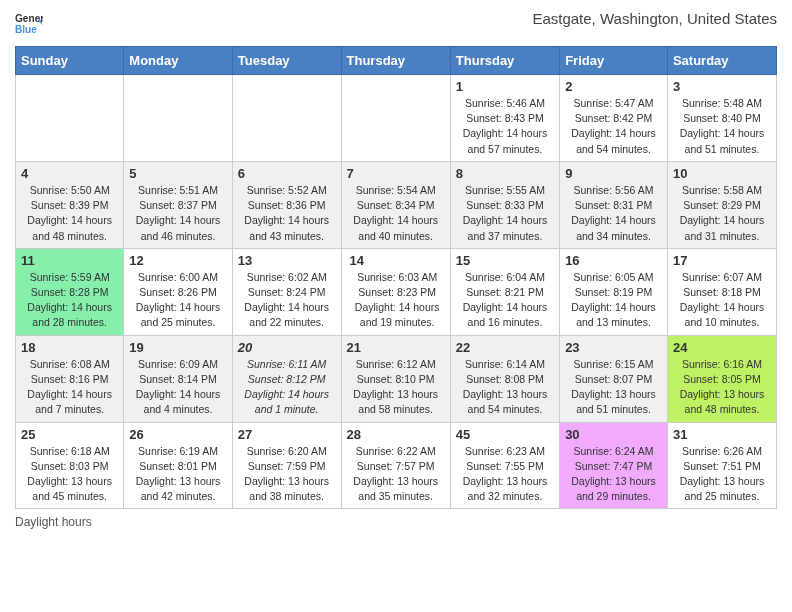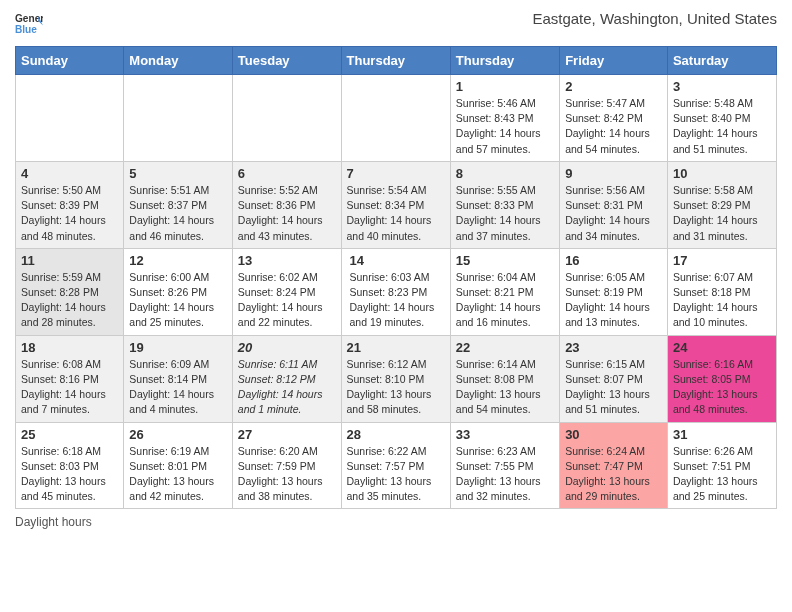--- a/index.html
+++ b/index.html
@@ -71,20 +71,21 @@
     .day-num {
       font-size: 13px;
       font-weight: bold;
       display: block;
       margin-bottom: 2px;
     }
     .day-info {
       font-size: 10.5px;
       color: #333;
       line-height: 1.45;
+      text-align: center;
     }
     .empty-cell {
       background: #fff !important;
     }
     .footer-note {
       font-size: 12px;
       color: #555;
       margin-top: 6px;
       text-align: left;
     }
@@ -180,21 +181,21 @@
 Daylight: 14 hours and 34 minutes.</div>
         </td>
         <td style="background: rgb(240, 240, 240);">
           <span class="day-num">10</span>
           <div class="day-info" style="white-space: pre-line;">Sunrise: 5:58 AM
 Sunset: 8:29 PM
 Daylight: 14 hours and 31 minutes.</div>
         </td>
       </tr>
       <tr>
-        <td style="background: #e5e5e5; margin-top: 39px;">
+        <td style="background: #86efac; margin-top: 39px;">
           <span class="day-num">11</span>
           <div class="day-info" style="white-space: pre-line;">Sunrise: 5:59 AM
 Sunset: 8:28 PM
 Daylight: 14 hours and 28 minutes.</div>
         </td>
         <td style="background: rgb(255, 255, 255);">
           <span class="day-num">12</span>
           <div class="day-info" style="white-space: pre-line;">Sunrise: 6:00 AM
 Sunset: 8:26 PM
 Daylight: 14 hours and 25 minutes.</div>
@@ -260,21 +261,21 @@
           <div class="day-info" style="white-space: pre-line;">Sunrise: 6:14 AM
 Sunset: 8:08 PM
 Daylight: 13 hours and 54 minutes.</div>
         </td>
         <td style="background: rgb(240, 240, 240);">
           <span class="day-num">23</span>
           <div class="day-info" style="white-space: pre-line;">Sunrise: 6:15 AM
 Sunset: 8:07 PM
 Daylight: 13 hours and 51 minutes.</div>
         </td>
-        <td style="background: #ec4899;">
+        <td style="background: #bef264;">
           <span class="day-num">24</span>
           <div class="day-info" style="white-space: pre-line;">Sunrise: 6:16 AM
 Sunset: 8:05 PM
 Daylight: 13 hours and 48 minutes.</div>
         </td>
       </tr>
       <tr>
         <td style="background: rgb(255, 255, 255);">
           <span class="day-num">25</span>
           <div class="day-info" style="white-space: pre-line;">Sunrise: 6:18 AM
@@ -293,26 +294,26 @@
 Sunset: 7:59 PM
 Daylight: 13 hours and 38 minutes.</div>
         </td>
         <td style="background: rgb(255, 255, 255);">
           <span class="day-num">28</span>
           <div class="day-info" style="white-space: pre-line;">Sunrise: 6:22 AM
 Sunset: 7:57 PM
 Daylight: 13 hours and 35 minutes.</div>
         </td>
         <td style="background: rgb(255, 255, 255);">
-          <span class="day-num">33</span>
+          <span class="day-num">45</span>
           <div class="day-info" style="white-space: pre-line;">Sunrise: 6:23 AM
 Sunset: 7:55 PM
 Daylight: 13 hours and 32 minutes.</div>
         </td>
-        <td style="background: #fca5a5;">
+        <td style="background: #f0abfc;">
           <span class="day-num">30</span>
           <div class="day-info" style="white-space: pre-line;">Sunrise: 6:24 AM
 Sunset: 7:47 PM
 Daylight: 13 hours and 29 minutes.</div>
         </td>
         <td style="background: rgb(255, 255, 255);">
           <span class="day-num">31</span>
           <div class="day-info" style="white-space: pre-line;">Sunrise: 6:26 AM
 Sunset: 7:51 PM
 Daylight: 13 hours and 25 minutes.</div>

